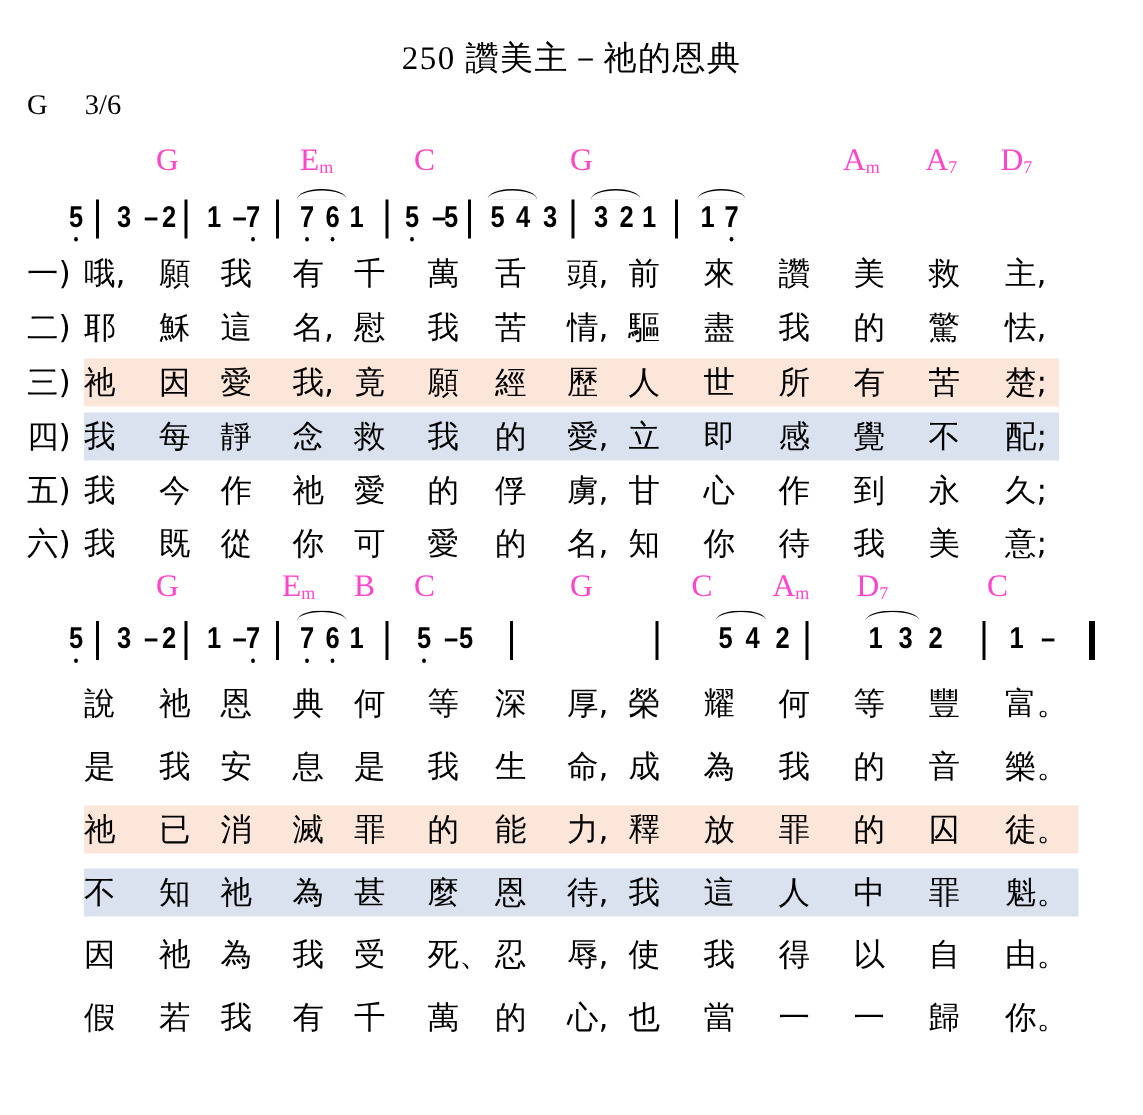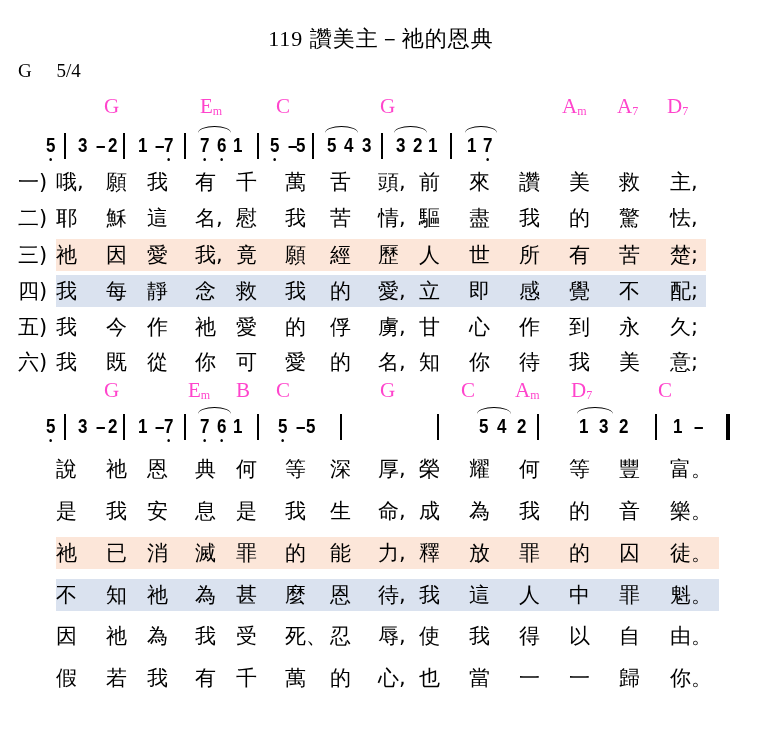--- a/index.html
+++ b/index.html
@@ -18,24 +18,24 @@
   .slur { border-top: 1.6px solid #000; border-radius: 50% 50% 0 0 / 100% 100% 0 0; height: 6px; }
   .hl-orange { background: #fce6d9; }
   .hl-blue { background: #dae2ef; }
   .lyric-row { left: 0; height: 32px; font-family: "DejaVu Sans", sans-serif; font-size: 21px; line-height: 32px; white-space: nowrap; }
   .ch { position: absolute; top: 0; }
   .num { position: absolute; top: 0; left: 18px; }
 </style>
 </head>
 <body>
 
-<div class="abs title">119  讚美主－祂的恩典</div>
+<div class="abs title">250  讚美主－祂的恩典</div>
 <div class="abs key">
   <span>G</span>
-  <span>5/4</span>
+  <span>3/6</span>
 </div>
 
 <div id="sys1">
     <div class="abs chord" style="left: 104px; top: 96px;"><span>G</span></div>
     <div class="abs chord" style="left: 200px; top: 96px;"><span>E</span><sub>m</sub></div>
     <div class="abs chord" style="left: 276px; top: 96px;"><span>C</span></div>
     <div class="abs chord" style="left: 380px; top: 96px;"><span>G</span></div>
     <div class="abs chord" style="left: 562px; top: 96px;"><span>A</span><sub>m</sub></div>
     <div class="abs chord" style="left: 617px; top: 96px;"><span>A</span><sub>7</sub></div>
     <div class="abs chord" style="left: 667px; top: 96px;"><span>D</span><sub>7</sub></div>

